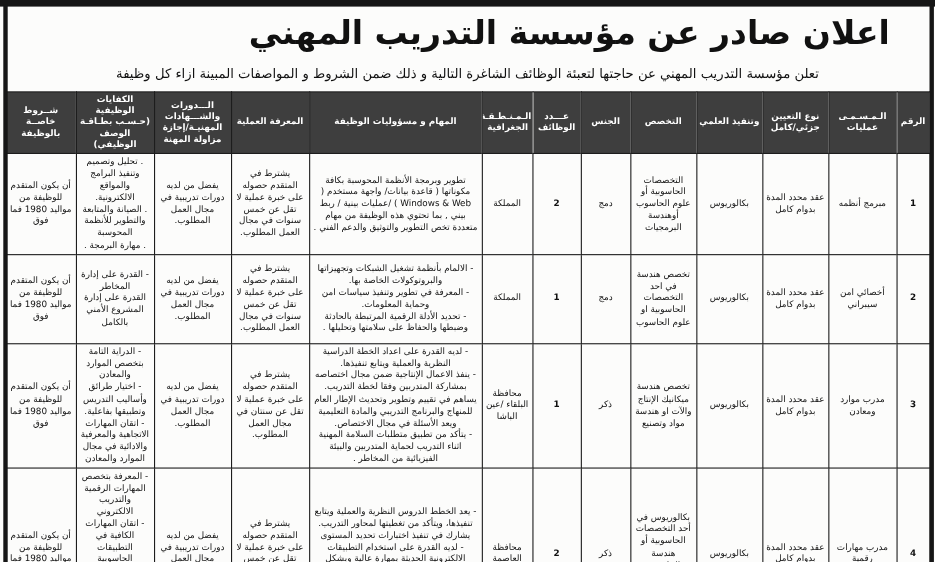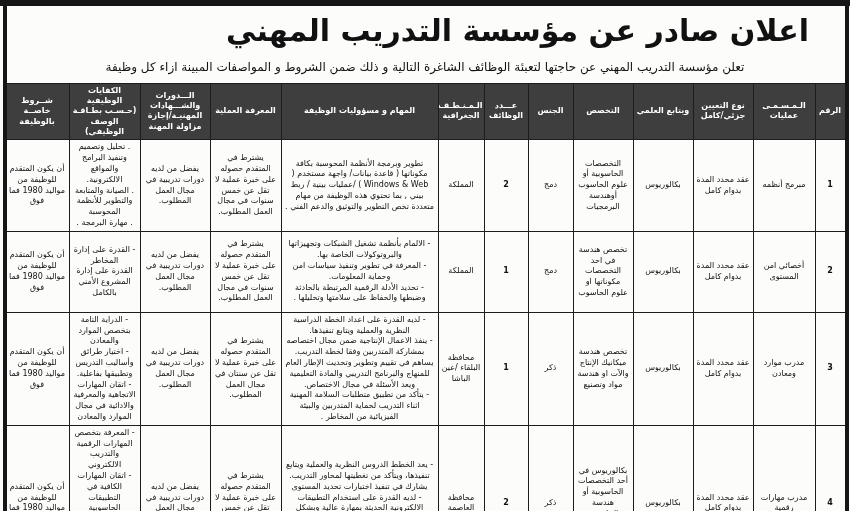--- a/index.html
+++ b/index.html
@@ -89,21 +89,21 @@
         <col style="width:71px">
       <col style="width:64px">
     </colgroup>
     <thead>
       <tr>
         <th>الرقم</th>
         <th>الـمـسـمـى
 عمليات</th>
         <th>نوع التعيين
 جزئي/كامل</th>
-        <th>ويتابع العلمي</th>
+        <th>وتنفيذ العلمي</th>
         <th>التخصص</th>
         <th>الجنس</th>
         <th>عـــدد
 الوظائف</th>
         <th>الـمـنـطـقـة
 الجغرافية</th>
         <th>المهام و مسؤوليات الوظيفة</th>
         <th>المعرفة العملية</th>
         <th>الـــدورات
 والشـــهادات
@@ -129,24 +129,24 @@
         <td class="cell-tasks">تطوير وبرمجة الأنظمة المحوسبة بكافة مكوناتها ( قاعدة بيانات/ واجهة مستخدم ( Windows &amp; Web ) /عمليات بينية / ربط بيني , بما تحتوي هذه الوظيفة من مهام متعددة تخص التطوير والتوثيق والدعم الفني .</td>
         <td>يشترط في المتقدم حصوله على خبرة عملية لا تقل عن خمس سنوات في مجال العمل المطلوب.</td>
         <td>يفضل من لديه دورات تدريبية في مجال العمل المطلوب.</td>
         <td>. تحليل وتصميم وتنفيذ البرامج والمواقع الالكترونية.
 . الصيانة والمتابعة والتطوير للأنظمة المحوسبة
 . مهارة البرمجة .</td>
         <td>أن يكون المتقدم للوظيفة من مواليد 1980 فما فوق</td>
       </tr>
       <tr class="r2">
         <td class="cell-num">2</td>
-        <td>أخصائي امن المستوى</td>
+        <td>أخصائي امن سيبراني</td>
         <td>عقد محدد المدة بدوام كامل</td>
         <td>بكالوريوس</td>
-        <td>تخصص هندسة في احد التخصصات مكوناتها او علوم الحاسوب</td>
+        <td>تخصص هندسة في احد التخصصات الحاسوبية او علوم الحاسوب</td>
         <td>دمج</td>
         <td class="cell-count">1</td>
         <td>المملكة</td>
         <td class="cell-tasks">- الالمام بأنظمة تشغيل الشبكات وتجهيزاتها والبروتوكولات الخاصة بها.
 - المعرفة في تطوير وتنفيذ سياسات امن وحماية المعلومات.
 - تحديد الأدلة الرقمية المرتبطة بالحادثة وضبطها والحفاظ على سلامتها وتحليلها .</td>
         <td>يشترط في المتقدم حصوله على خبرة عملية لا تقل عن خمس سنوات في مجال العمل المطلوب.</td>
         <td>يفضل من لديه دورات تدريبية في مجال العمل المطلوب.</td>
         <td>- القدرة على إدارة المخاطر
 القدرة على إدارة المشروع الأمني بالكامل</td>

